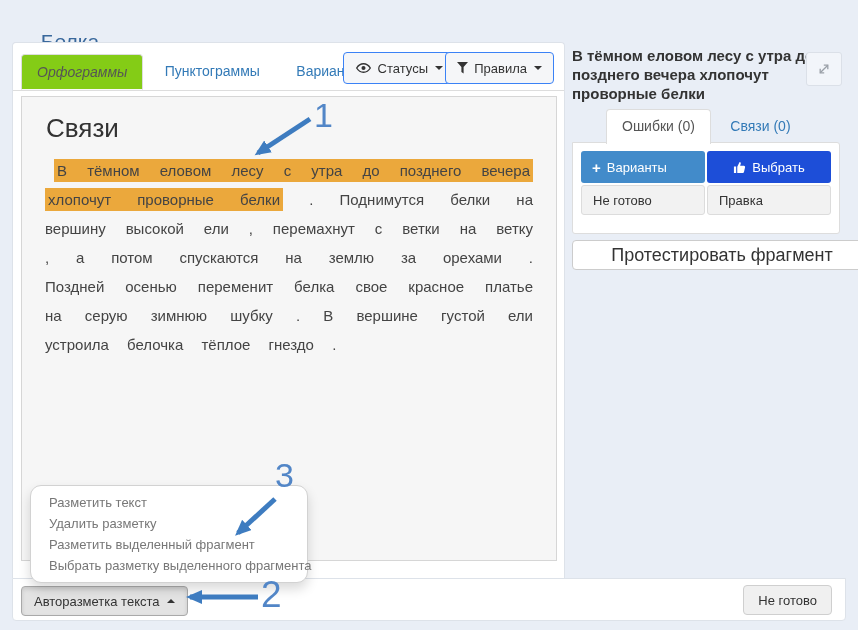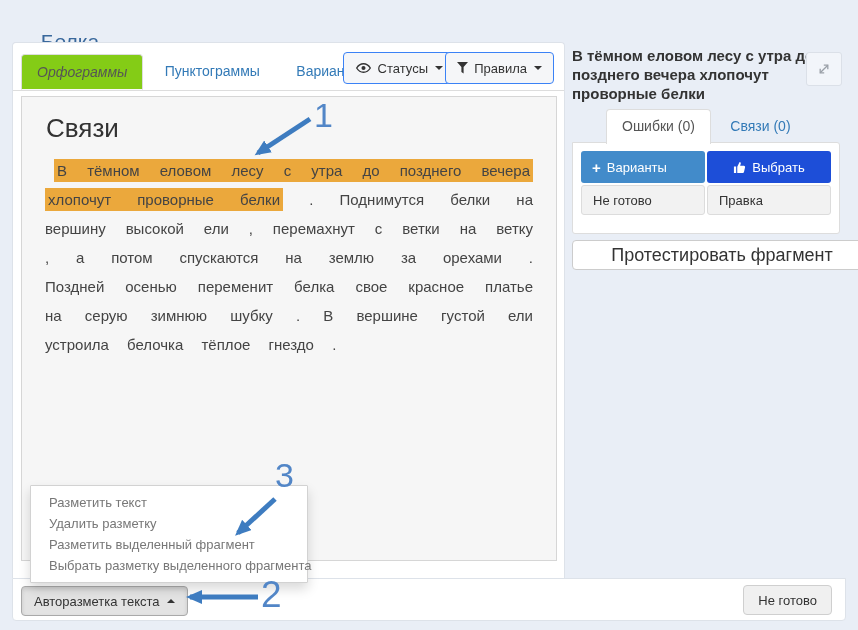--- a/index.html
+++ b/index.html
@@ -64,21 +64,21 @@
     line-height:29px; text-align:justify; word-spacing:14px; text-indent:9px;
   }
   .highlight {
     background:#eba83c; padding:3px 3px;
     -webkit-box-decoration-break:clone; box-decoration-break:clone;
   }
 
   
   .menu {
     position:absolute; left:30px; top:485px; width:278px;
-    background:#fff; border:1px solid #d2d2d2; border-radius:1px;
+    background:#fff; border:1px solid #d2d2d2; border-radius:11px;
     box-shadow:0 6px 12px rgba(0,0,0,.15); padding:6px 0; z-index:5;
     box-sizing:border-box;
   }
   .menu-item {
     padding:3px 18px; font-size:13px; color:#777; line-height:15px;
     white-space:nowrap; cursor:pointer;
   }
 
   
   .footer {

